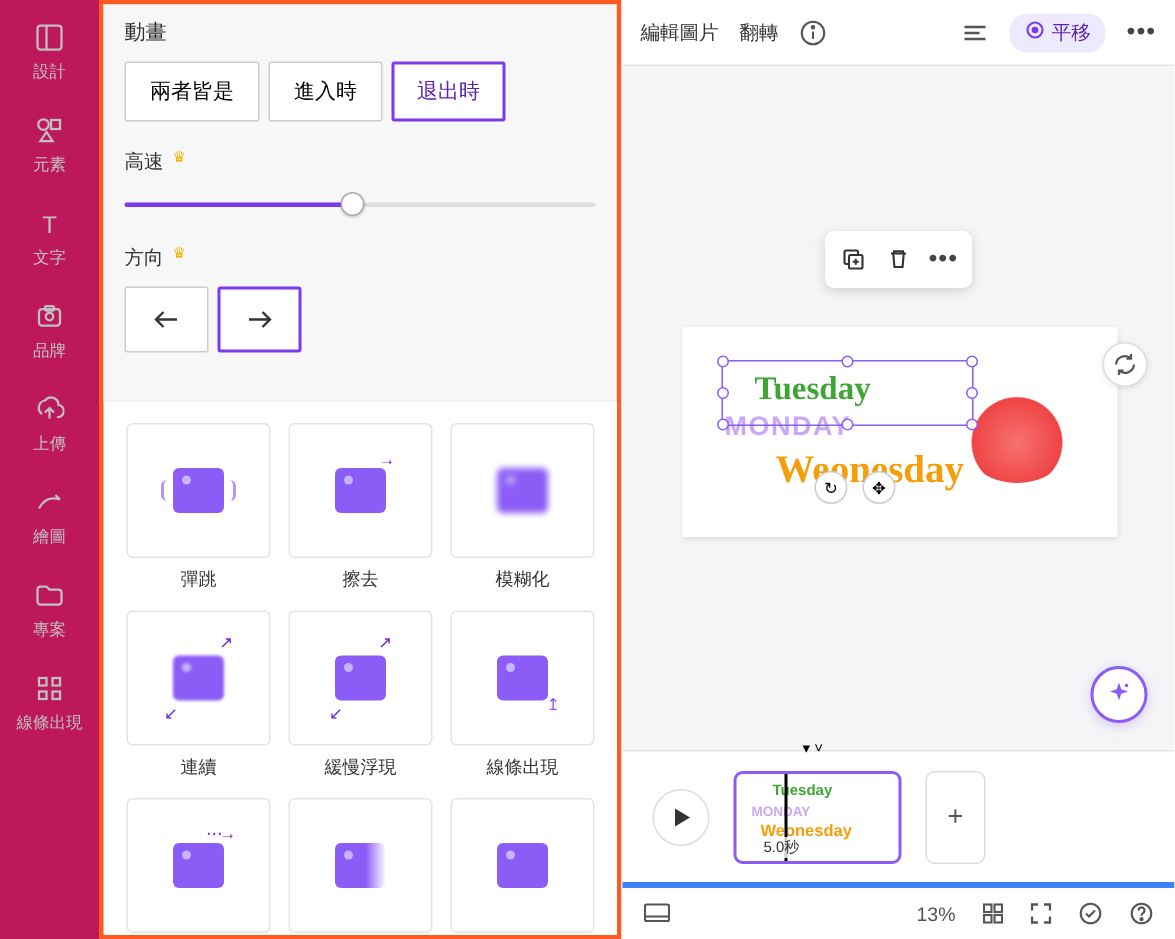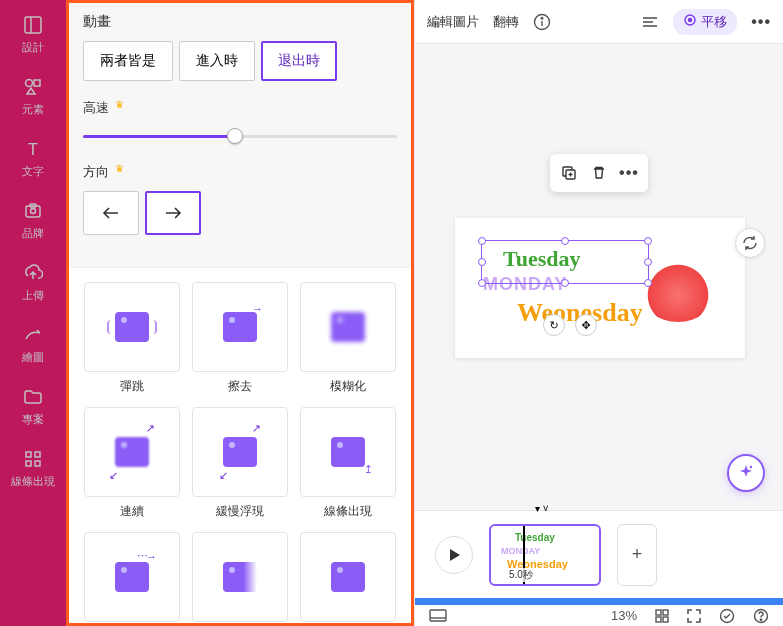--- a/index.html
+++ b/index.html
@@ -73,21 +73,21 @@
 .tl-thumb { width: 112px; height: 62px; border: 2px solid #8b5cf6; border-radius: 6px; background: #fff; position: relative; overflow: hidden; cursor: pointer; }
 .tl-thumb .mini-tue { position: absolute; top: 6px; left: 24px; font-size: 10px; font-weight: 700; color: #3fa535; }
 .tl-thumb .mini-mon { position: absolute; top: 20px; left: 10px; font-size: 9px; font-weight: 700; color: #c9a8f5; }
 .tl-thumb .mini-wed { position: absolute; top: 32px; left: 16px; font-size: 11px; font-weight: 700; color: #f59e0b; }
 .tl-thumb .dur { position: absolute; bottom: 2px; left: 16px; font-size: 10px; color: #333; background: rgba(255,255,255,.8); padding: 0 2px; }
 .tl-thumb .playhead { position: absolute; top: 0; bottom: 0; left: 32px; width: 1.5px; background: #000; }
 .tl-marker { position: absolute; top: -8px; left: 120px; font-size: 10px; }
 .add-btn { width: 40px; height: 62px; border: 1px solid #ddd; border-radius: 6px; display: flex; align-items: center; justify-content: center; cursor: pointer; font-size: 18px; color: #555; }
 
 
-.bottom-bar { height: 28px; border-top: 7px solid #3b82f6; display: flex; align-items: center; padding: 0 14px; gap: 18px; justify-content: space-between; }
+.bottom-bar { height: 38px; border-top: 4px solid #3b82f6; display: flex; align-items: center; padding: 0 14px; gap: 18px; justify-content: space-between; }
 .bb-ic { cursor: pointer; color: #555; display: flex; align-items: center; font-size: 13px; }
 .bb-left { margin-right: auto; }
 
 svg { display: block; }
 </style>
 </head>
 <body>
 
 <div class="sidebar">
   <div class="sidebar-item">

